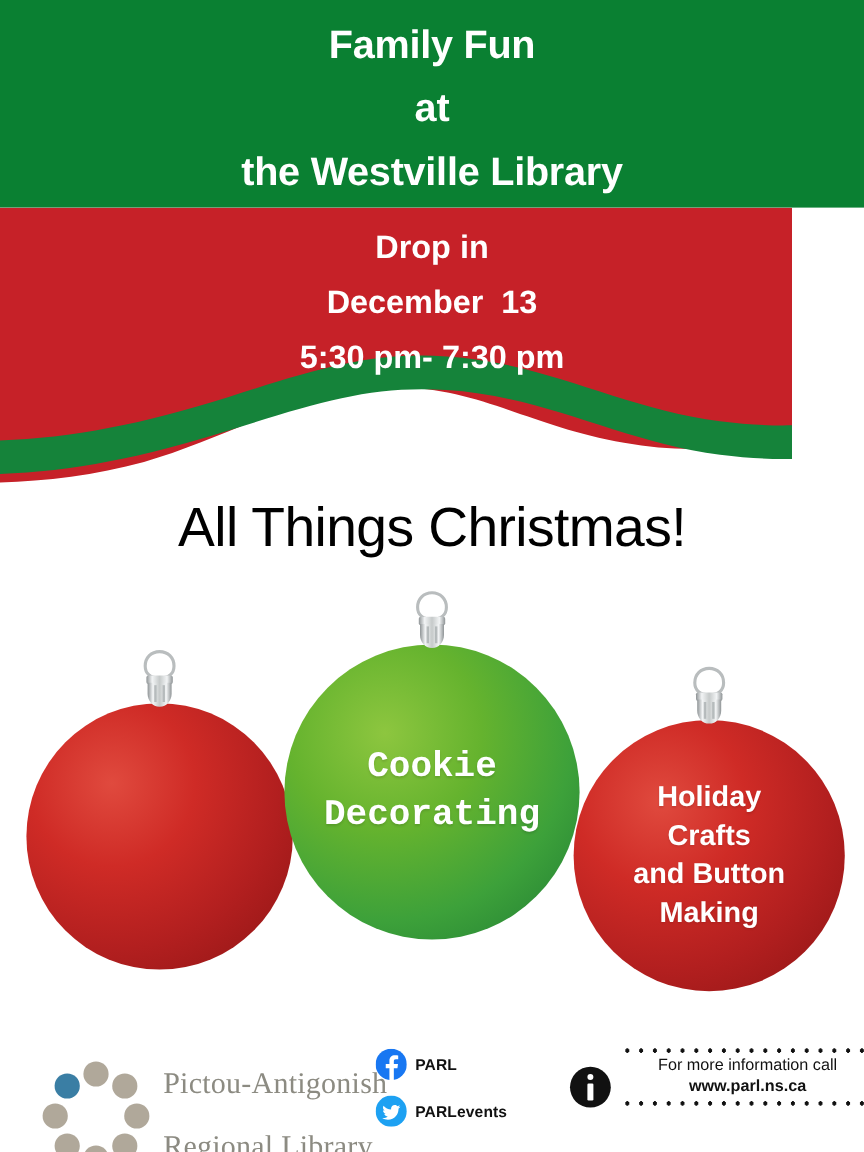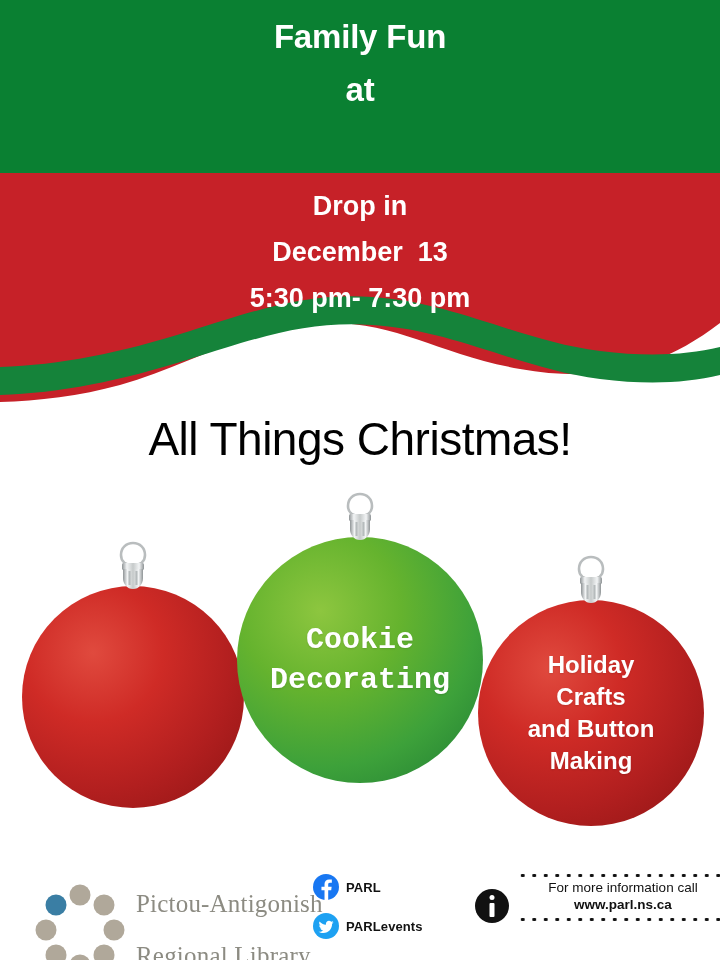--- a/index.html
+++ b/index.html
@@ -28,21 +28,21 @@
     color:#ffffff;
     font-weight:bold;
     font-size:33px;
     line-height:53px;
     letter-spacing:-0.2px;
     white-space:nowrap;
   }
 
   
   .band-red{
-    position:absolute; left:0; top:173px; width:720px; height:250px;
+    position:absolute; left:0; top:173px; width:660px; height:250px;
     overflow:hidden;
   }
   .band-red svg{ position:absolute; left:0; top:0; }
   .red-text-wrap{
     position:absolute; left:0; top:0; width:720px;
     display:flex; flex-direction:column; align-items:center;
     padding-top:10px;
   }
   .red-line{
     color:#ffffff; font-weight:bold;
@@ -178,20 +178,21 @@
   .info-l3{ font-weight:bold; }
 </style>
 </head>
 <body>
 
 <div id="poster">
 
   <div class="header-green">
     <div class="hdr-line">Family Fun</div>
     <div class="hdr-line">at</div>
+    <div class="hdr-line">the Westville Library</div>
   </div>
 
   <div class="band-red">
     <svg width="720" height="250" viewBox="0 0 720 250">
 
       <path d="M0,0 H720 V150 C660,196 600,210 520,196 C440,182 400,150 330,150
                C255,150 190,192 120,212 C80,223 38,228 0,229 Z" fill="#c62128"></path>
 
       <path d="M0,242 C60,240 120,228 190,206 C265,182 310,168 372,172
                C455,177 520,216 600,226 C648,232 686,230 720,222

